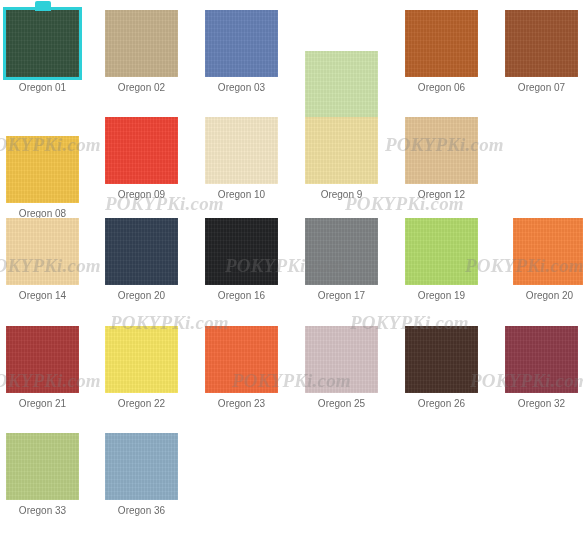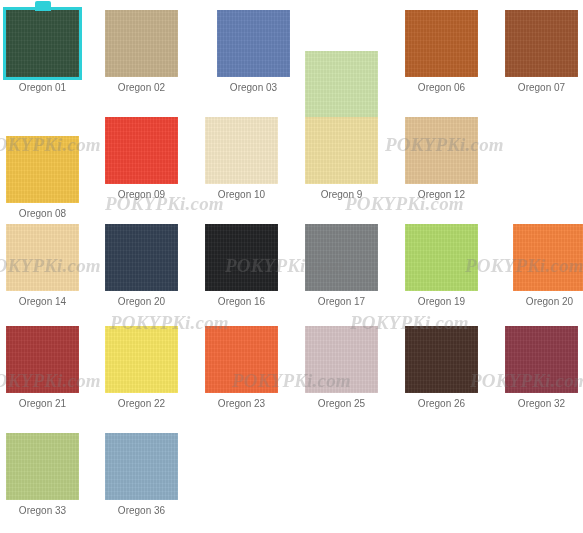--- a/index.html
+++ b/index.html
@@ -114,21 +114,21 @@
       <div class="row" style="position: absolute; left: 0px; top: 10px; width: 583px;">
         <div class="cell selected" style="left: 6px;">
           <div class="sel-tab"></div>
           <div class="swatch" style="background: rgb(54, 84, 63);"></div>
           <div class="label">Oregon 01</div>
         </div>
         <div class="cell" style="left: 105px;">
           <div class="swatch" style="background: rgb(197, 177, 140);"></div>
           <div class="label">Oregon 02</div>
         </div>
-        <div class="cell" style="left: 205px; margin-left: 12px;">
+        <div class="cell" style="left: 205px;">
           <div class="swatch" style="background: rgb(102, 128, 181);"></div>
           <div class="label">Oregon 03</div>
         </div>
         <div class="cell" style="left: 305px; margin-top: 41px;">
           <div class="swatch" style="background: rgb(205, 226, 171);"></div>
           <div class="label">Oregon 04</div>
         </div>
         <div class="cell" style="left: 405px;">
           <div class="swatch" style="background: rgb(183, 98, 44);"></div>
           <div class="label">Oregon 06</div>
@@ -153,21 +153,21 @@
         </div>
         <div class="cell" style="left: 305px;">
           <div class="swatch" style="background: rgb(239, 223, 160);"></div>
           <div class="label">Oregon 9</div>
         </div>
         <div class="cell" style="left: 405px;">
           <div class="swatch" style="background: rgb(226, 195, 148);"></div>
           <div class="label">Oregon 12</div>
         </div>
       </div>
-      <div class="row" style="position: absolute; left: 0px; top: 224px; width: 523px;">
+      <div class="row" style="position: absolute; left: 0px; top: 218px; width: 523px;">
         <div class="cell" style="left: 6px;">
           <div class="swatch" style="background: rgb(243, 215, 162);"></div>
           <div class="label">Oregon 14</div>
         </div>
         <div class="cell" style="left: 105px;">
           <div class="swatch" style="background: rgb(52, 66, 84);"></div>
           <div class="label">Oregon 20</div>
         </div>
         <div class="cell" style="left: 205px;">
           <div class="swatch" style="background: rgb(35, 36, 38);"></div>

